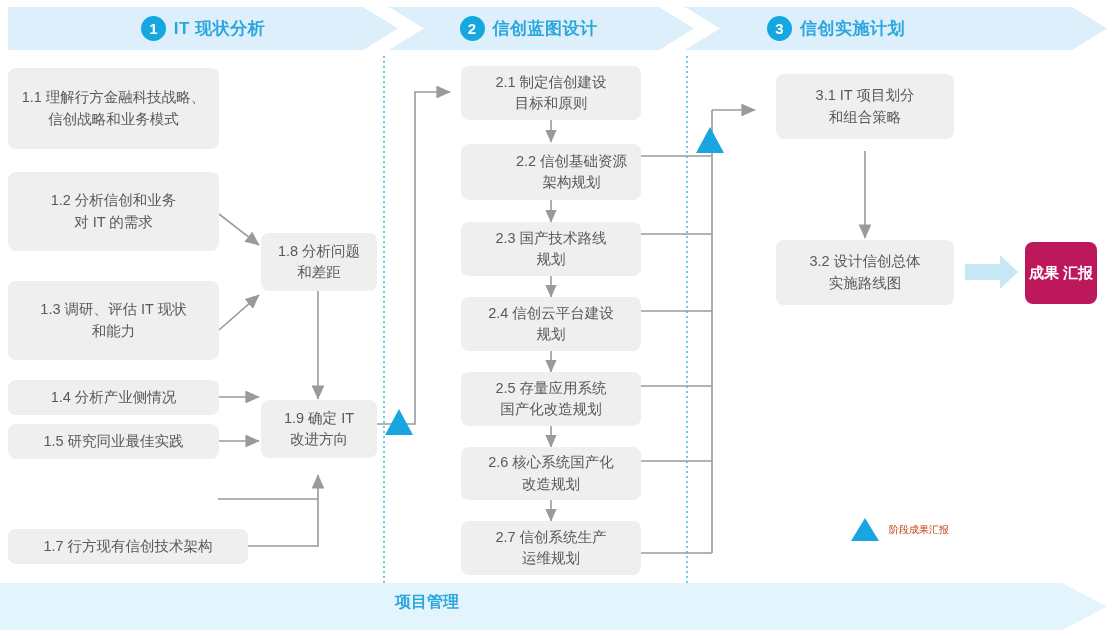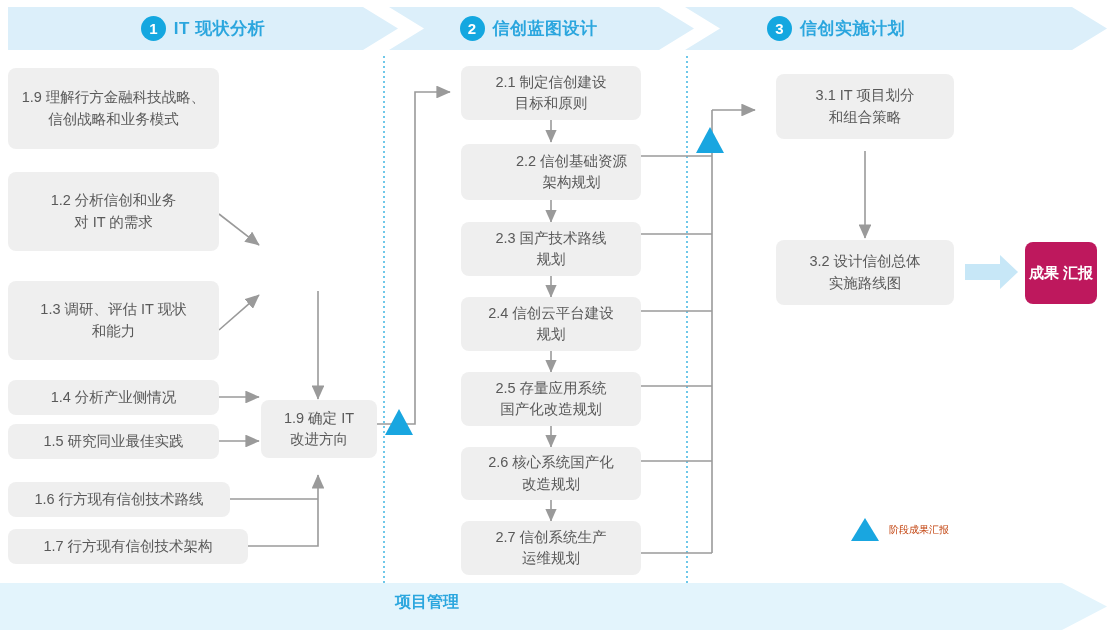--- a/index.html
+++ b/index.html
@@ -114,21 +114,21 @@
     <polygon points="399,409 413,435 385,435" fill="#19A6E0"></polygon>
     <polygon points="710,127 724,153 696,153" fill="#19A6E0"></polygon>
 
     <g fill="#C7E7F7">
       <polygon points="965,264 1000,264 1000,255 1018,272 1000,289 1000,280 965,280"></polygon>
     </g>
   </svg>
 
   <div class="box" style="left:8px;top:68px;width:211px;height:81px;">
     <span>
-      <span>1.9 理解行方金融科技战略、</span>
+      <span>1.1 理解行方金融科技战略、</span>
       <span>信创战略和业务模式</span>
     </span>
   </div>
   <div class="box" style="left:8px;top:172px;width:211px;height:79px;">
     <span>
       <span>1.2 分析信创和业务</span>
       <span>对 IT 的需求</span>
     </span>
   </div>
   <div class="box" style="left:8px;top:281px;width:211px;height:79px;">
@@ -136,25 +136,28 @@
       <span>1.3 调研、评估 IT 现状</span>
       <span>和能力</span>
     </span>
   </div>
   <div class="box" style="left:8px;top:380px;width:211px;height:35px;">
     <span>1.4 分析产业侧情况</span>
   </div>
   <div class="box" style="left:8px;top:424px;width:211px;height:35px;">
     <span>1.5 研究同业最佳实践</span>
   </div>
-  <div class="box" style="left:8px;top:482px;width:222px;height:35px;">
-    <span>1.6 行方现有信创技术路线</span>
-  </div>
   <div class="box" style="left:8px;top:529px;width:240px;height:35px;">
     <span>1.7 行方现有信创技术架构</span>
+  </div>
+  <div class="box" style="left:261px;top:233px;width:116px;height:58px;">
+    <span>
+      <span>1.8 分析问题</span>
+      <span>和差距</span>
+    </span>
   </div>
   <div class="box" style="left:261px;top:400px;width:116px;height:58px;">
     <span>
       <span>1.9 确定 IT</span>
       <span>改进方向</span>
     </span>
   </div>
 
   <div class="box" style="left:461px;top:66px;width:180px;height:54px;">
     <span>

